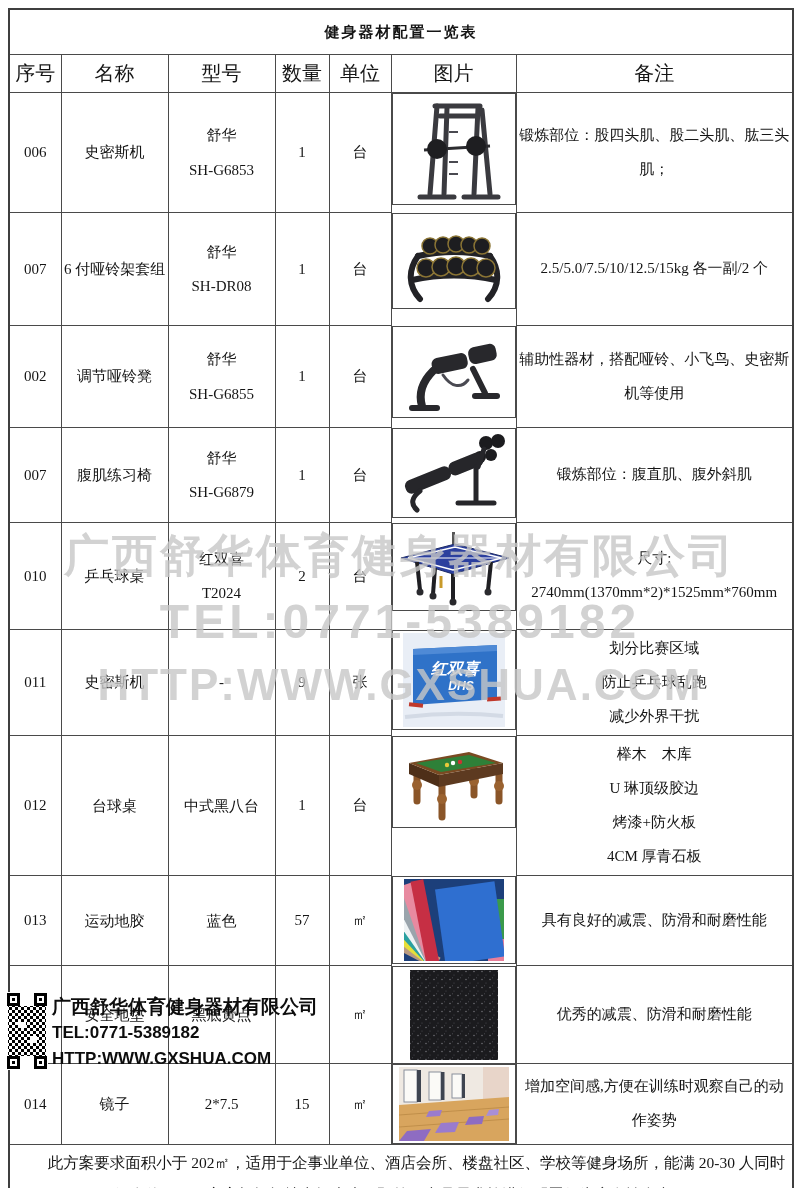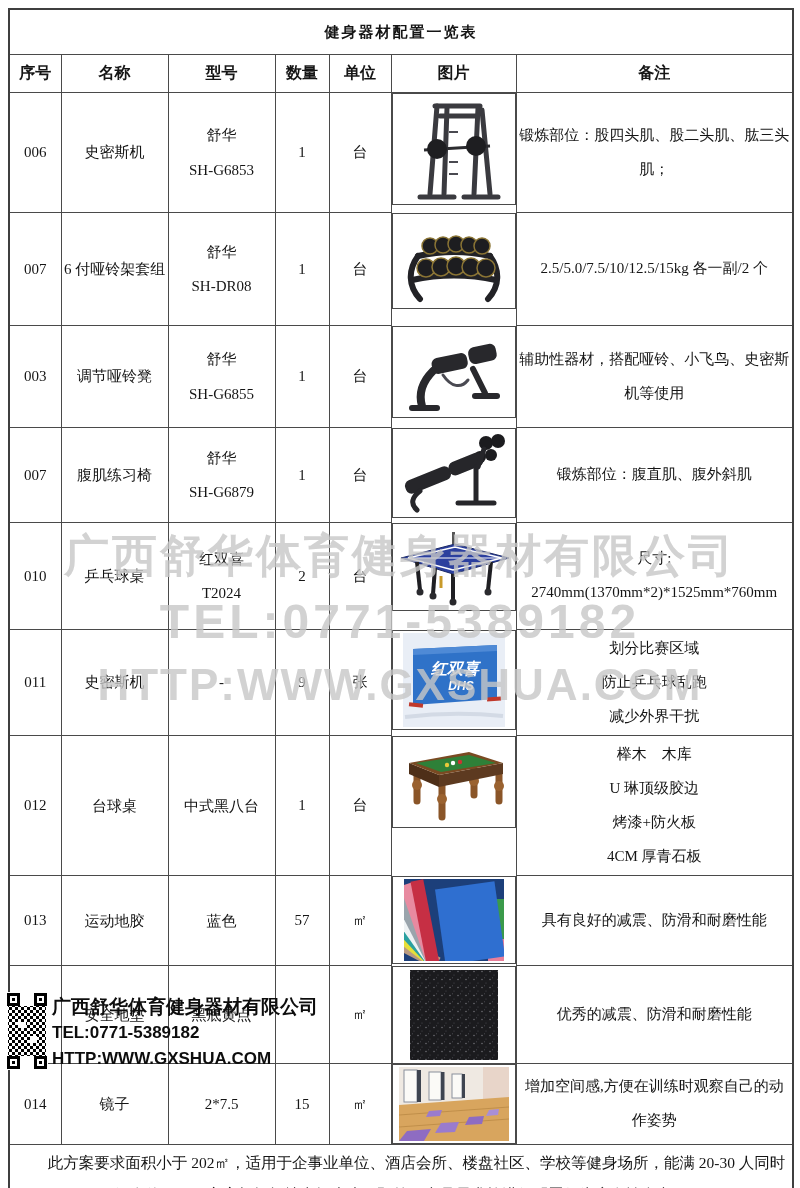--- a/index.html
+++ b/index.html
@@ -17,21 +17,21 @@
   table.cfg td, table.cfg th{
     border:1px solid #4a4a4a;text-align:center;vertical-align:middle;
     font-size:15px;padding:2px;overflow:hidden;
   }
   .title-cell{
     font-family:Liberation Serif, serif;
     font-size:21px;font-weight:bold;letter-spacing:2px;height:40px;
   }
   table.cfg th{
     font-family:"Liberation Sans","DejaVu Sans",sans-serif;
-    font-size:16px;font-weight:bold;height:33px;
+    font-size:20px;font-weight:normal;height:33px;
   }
   .name,.model{white-space:pre-line;line-height:2.3;}
   .remark{
     text-align:left;padding:4px 10px;white-space:pre-line;line-height:2.25;
   }
   .img-wrap{display:flex;align-items:center;justify-content:center;}
   .footer-cell{height:64px;text-align:left;padding:4px 12px;}
   .footer-cell p{margin:0;text-indent:2em;font-size:15.5px;line-height:2.1;}
   
   .watermark{
@@ -138,21 +138,21 @@
                 <circle cx="55" cy="50" r="9"></circle>
                 <circle cx="70" cy="51" r="9"></circle>
                 <circle cx="85" cy="52" r="9"></circle>
           </g>
         </svg>
       </td>
       <td class="remark">2.5/5.0/7.5/10/12.5/15kg 各一副/2 个</td>
     </tr>
 
     <tr style="height:102px">
-      <td>003</td>
+      <td>002</td>
       <td class="name">调节哑铃凳</td>
       <td class="model">舒华
 SH-G6855</td>
       <td>1</td>
       <td>台</td>
       <td class="img-wrap">
         <svg width="106" height="86" viewBox="0 0 106 86">
           <g transform="rotate(-12 60 30)">
             <rect x="30" y="24" width="36" height="16" rx="6" fill="#28282c"></rect>
             <rect x="68" y="21" width="28" height="17" rx="6" fill="#28282c"></rect>

